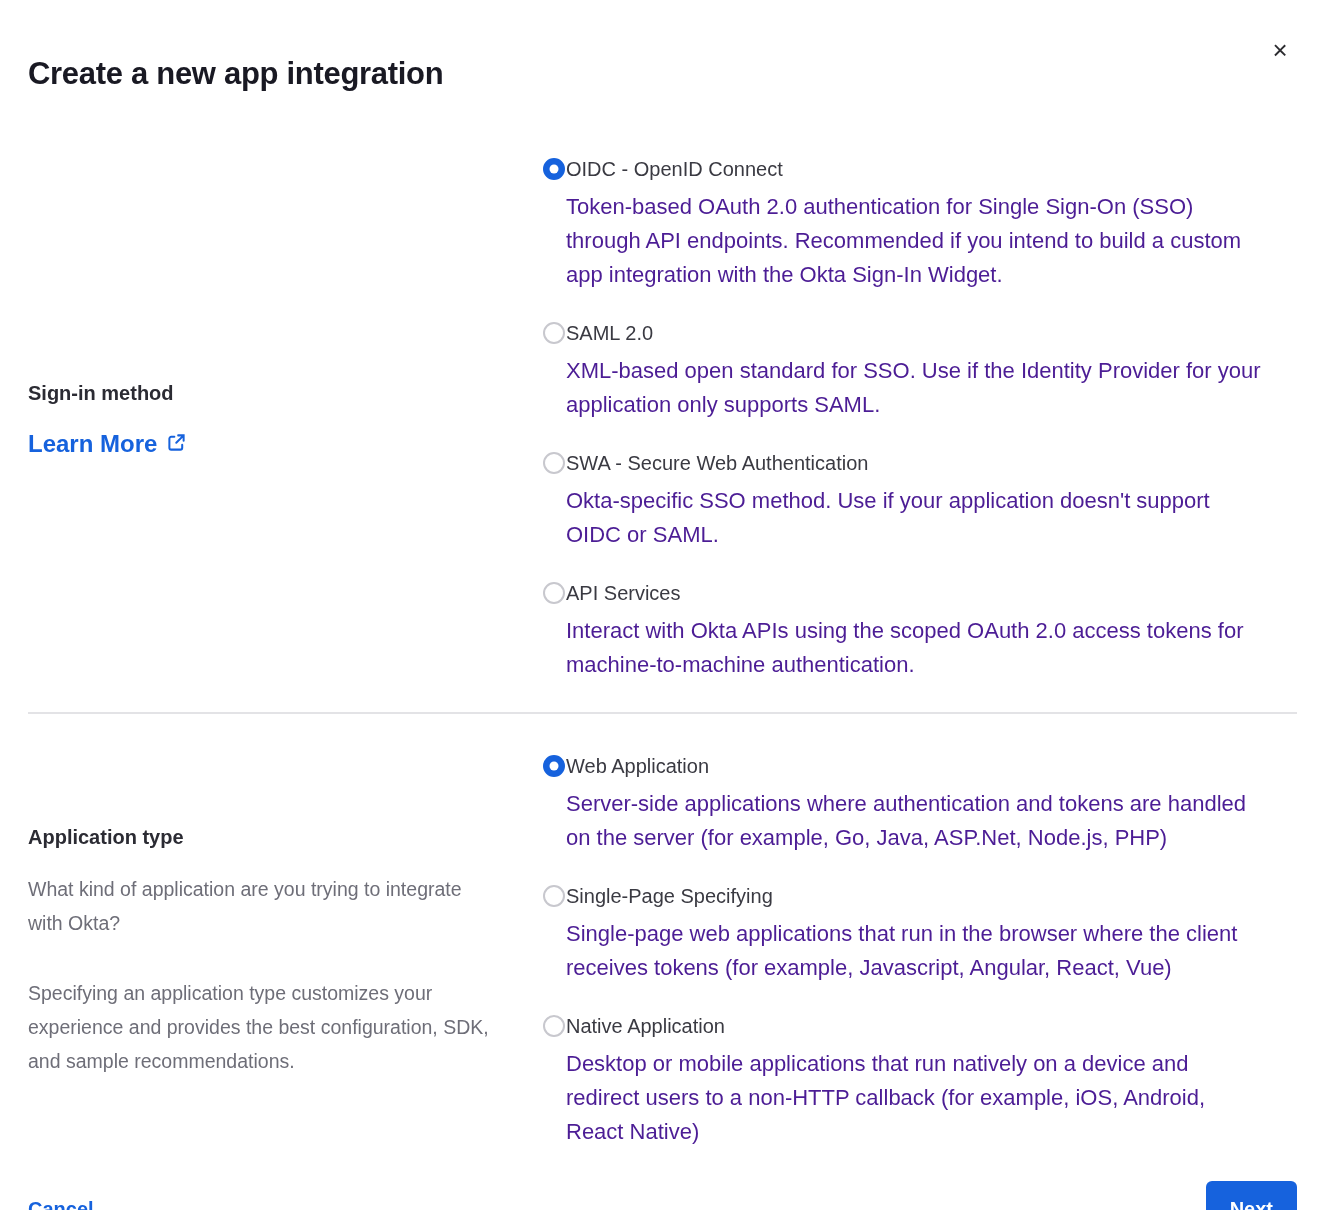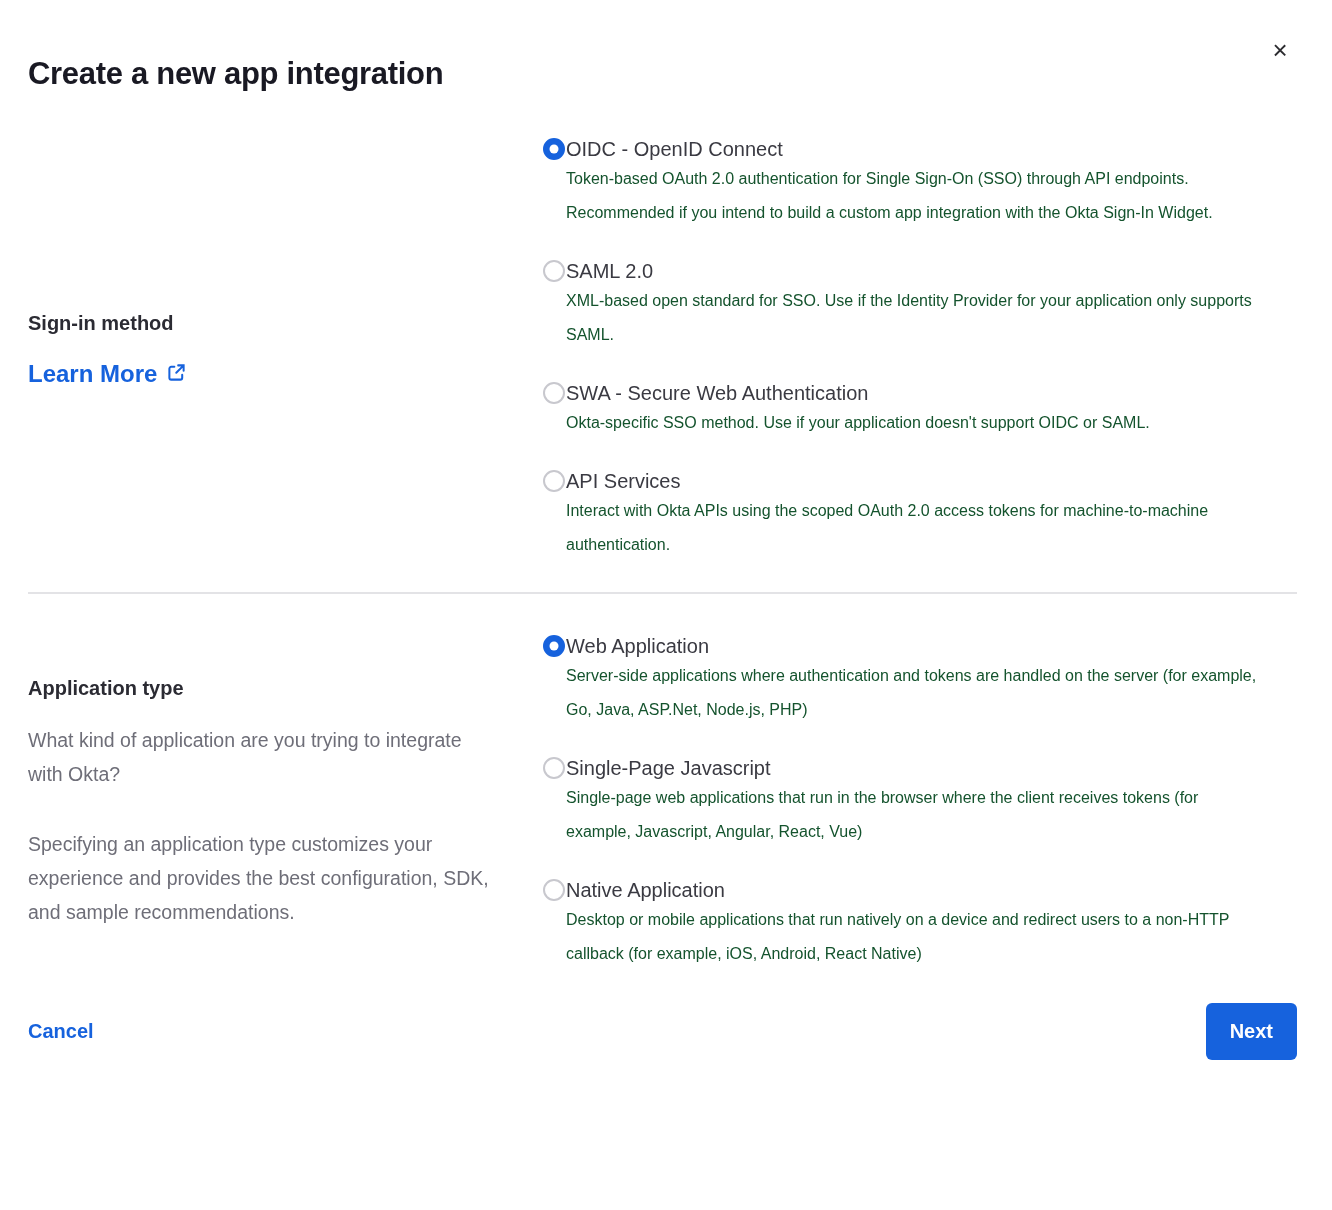--- a/index.html
+++ b/index.html
@@ -31,21 +31,21 @@
     line-height: 26px;
     color: #2c2c30;
     cursor: pointer;
     font-weight: 400;
   }
   .modal-title {
     font-size: 31px;
     font-weight: 700;
     letter-spacing: -0.3px;
     color: #191923;
-    margin-bottom: 44px;
+    margin-bottom: 64px;
   }
   .row {
     display: flex;
     align-items: center;
   }
   .row .left-col {
     width: 515px;
     flex-shrink: 0;
     padding-right: 40px;
   }
@@ -112,23 +112,24 @@
     border-radius: 50%;
     background: #ffffff;
   }
   .option-label {
     font-size: 20px;
     line-height: 26px;
     color: #3a3a42;
     cursor: pointer;
   }
   .option-desc {
-    font-size: 16px;
+    margin-top: 8px;
+    font-size: 22px;
     line-height: 34px;
-    color: #14532d;
+    color: #4c1d95;
     max-width: 715px;
   }
   .divider {
     border: none;
     border-top: 2px solid #e3e3e6;
     margin: 30px 0 39px 0;
   }
   .footer {
     display: flex;
     justify-content: space-between;
@@ -232,21 +233,21 @@
         <span class="radio selected"></span>
         <div>
           <div class="option-label">Web Application</div>
           <div class="option-desc">Server-side applications where authentication and tokens are handled on the server (for example, Go, Java, ASP.Net, Node.js, PHP)</div>
         </div>
       </div>
 
       <div class="option">
         <span class="radio"></span>
         <div>
-          <div class="option-label">Single-Page Javascript</div>
+          <div class="option-label">Single-Page Specifying</div>
           <div class="option-desc">Single-page web applications that run in the browser where the client receives tokens (for example, Javascript, Angular, React, Vue)</div>
         </div>
       </div>
 
       <div class="option">
         <span class="radio"></span>
         <div>
           <div class="option-label">Native Application</div>
           <div class="option-desc">Desktop or mobile applications that run natively on a device and redirect users to a non-HTTP callback (for example, iOS, Android, React Native)</div>
         </div>

